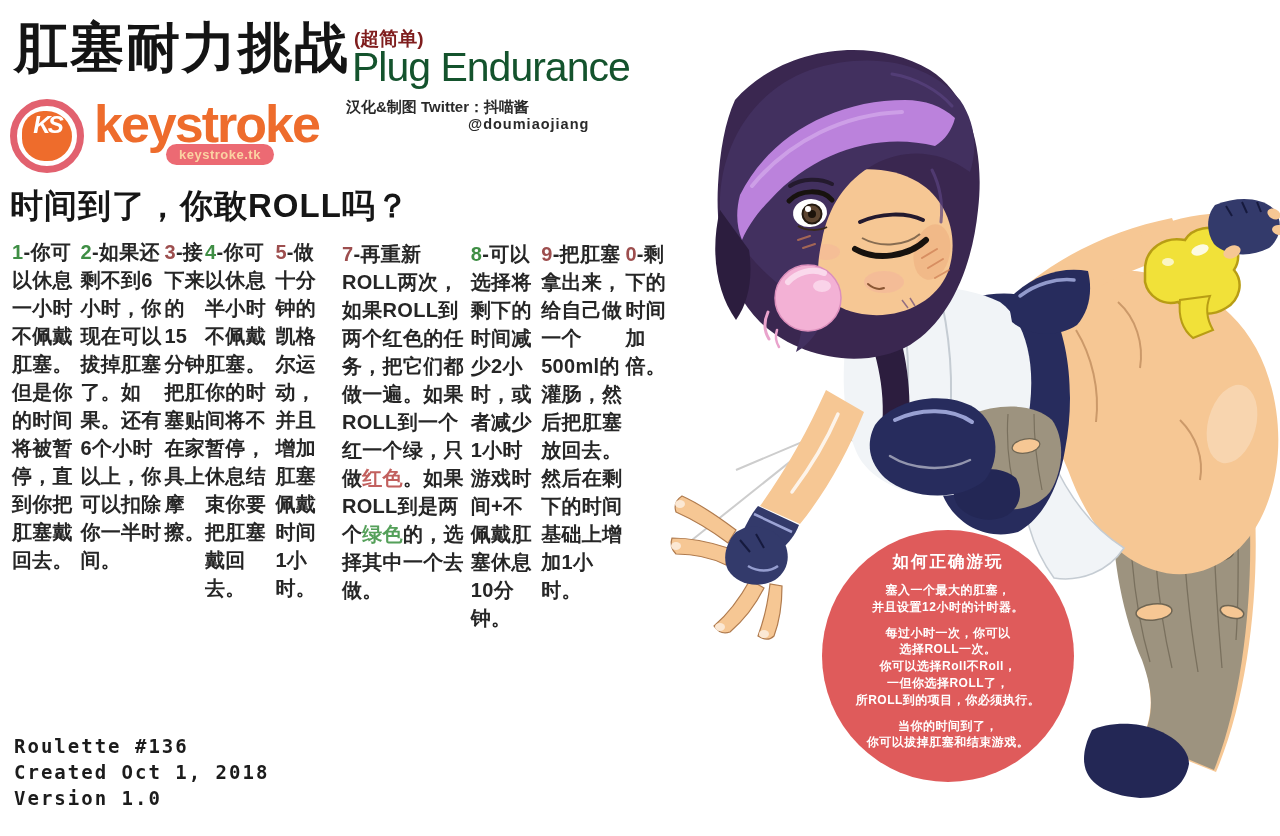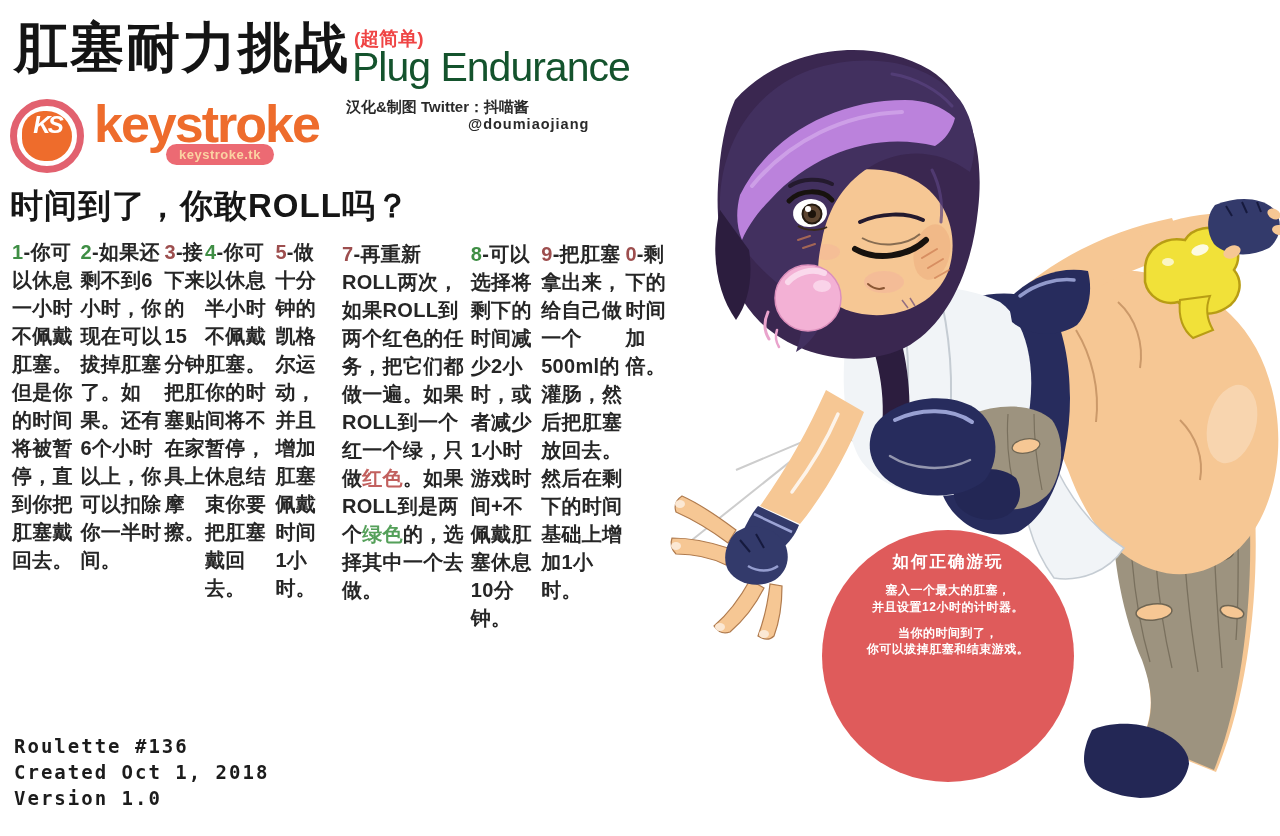--- a/index.html
+++ b/index.html
@@ -4,21 +4,21 @@
 <style>
   html,body{margin:0;padding:0;}
   body{
     width:1280px;height:836px;position:relative;overflow:hidden;
     background:#ffffff;font-family:"Liberation Sans",sans-serif;color:#222;
   }
   .abs{position:absolute;}
 
   
   .title-cn{left:14px;top:12px;font-size:54px;font-weight:900;color:#141414;letter-spacing:2px;}
-  .title-tag{left:354px;top:26px;font-size:19px;font-weight:700;color:#ef4444;}
+  .title-tag{left:354px;top:26px;font-size:19px;font-weight:700;color:#7f1d1d;}
   .title-en{left:352px;top:44px;font-size:41px;font-weight:400;color:#14532d;letter-spacing:-1px;}
   .credit1{left:346px;top:98px;font-size:15px;font-weight:700;color:#2a2a2a;}
   .credit2{left:468px;top:116px;font-size:14.5px;font-weight:700;color:#2a2a2a;letter-spacing:1px;}
 
   
   .logo-ring{left:10px;top:99px;width:74px;height:74px;border-radius:50%;
     border:7px solid #e2616f;background:#fff;box-sizing:border-box;
     display:flex;align-items:center;justify-content:center;}
   .logo-disc{width:50px;height:50px;border-radius:46% 54% 52% 48%;background:#ee6c2c;
     display:flex;align-items:flex-start;justify-content:center;}
@@ -268,15 +268,20 @@
       <path d="M 100 540 L 110 552 M 116 534 L 124 548" stroke="#161a3e" stroke-width="2" fill="none"></path>
       <path d="M 108 566 C 118 572 130 572 138 566" stroke="#aeb6e8" stroke-width="2.5" fill="none" opacity="0.8"></path>
     </g>
   </g>
 </svg>
 
 <div class="abs how-circle">
   <div class="how-title">如何正确游玩</div>
   <div class="how-p">塞入一个最大的肛塞，
 并且设置12小时的计时器。</div>
+  <div class="how-p">每过小时一次，你可以
+选择ROLL一次。
+你可以选择Roll不Roll，
+一但你选择ROLL了，
+所ROLL到的项目，你必须执行。</div>
   <div class="how-p">当你的时间到了，
 你可以拔掉肛塞和结束游戏。</div>
 </div>
 
 </body></html>

